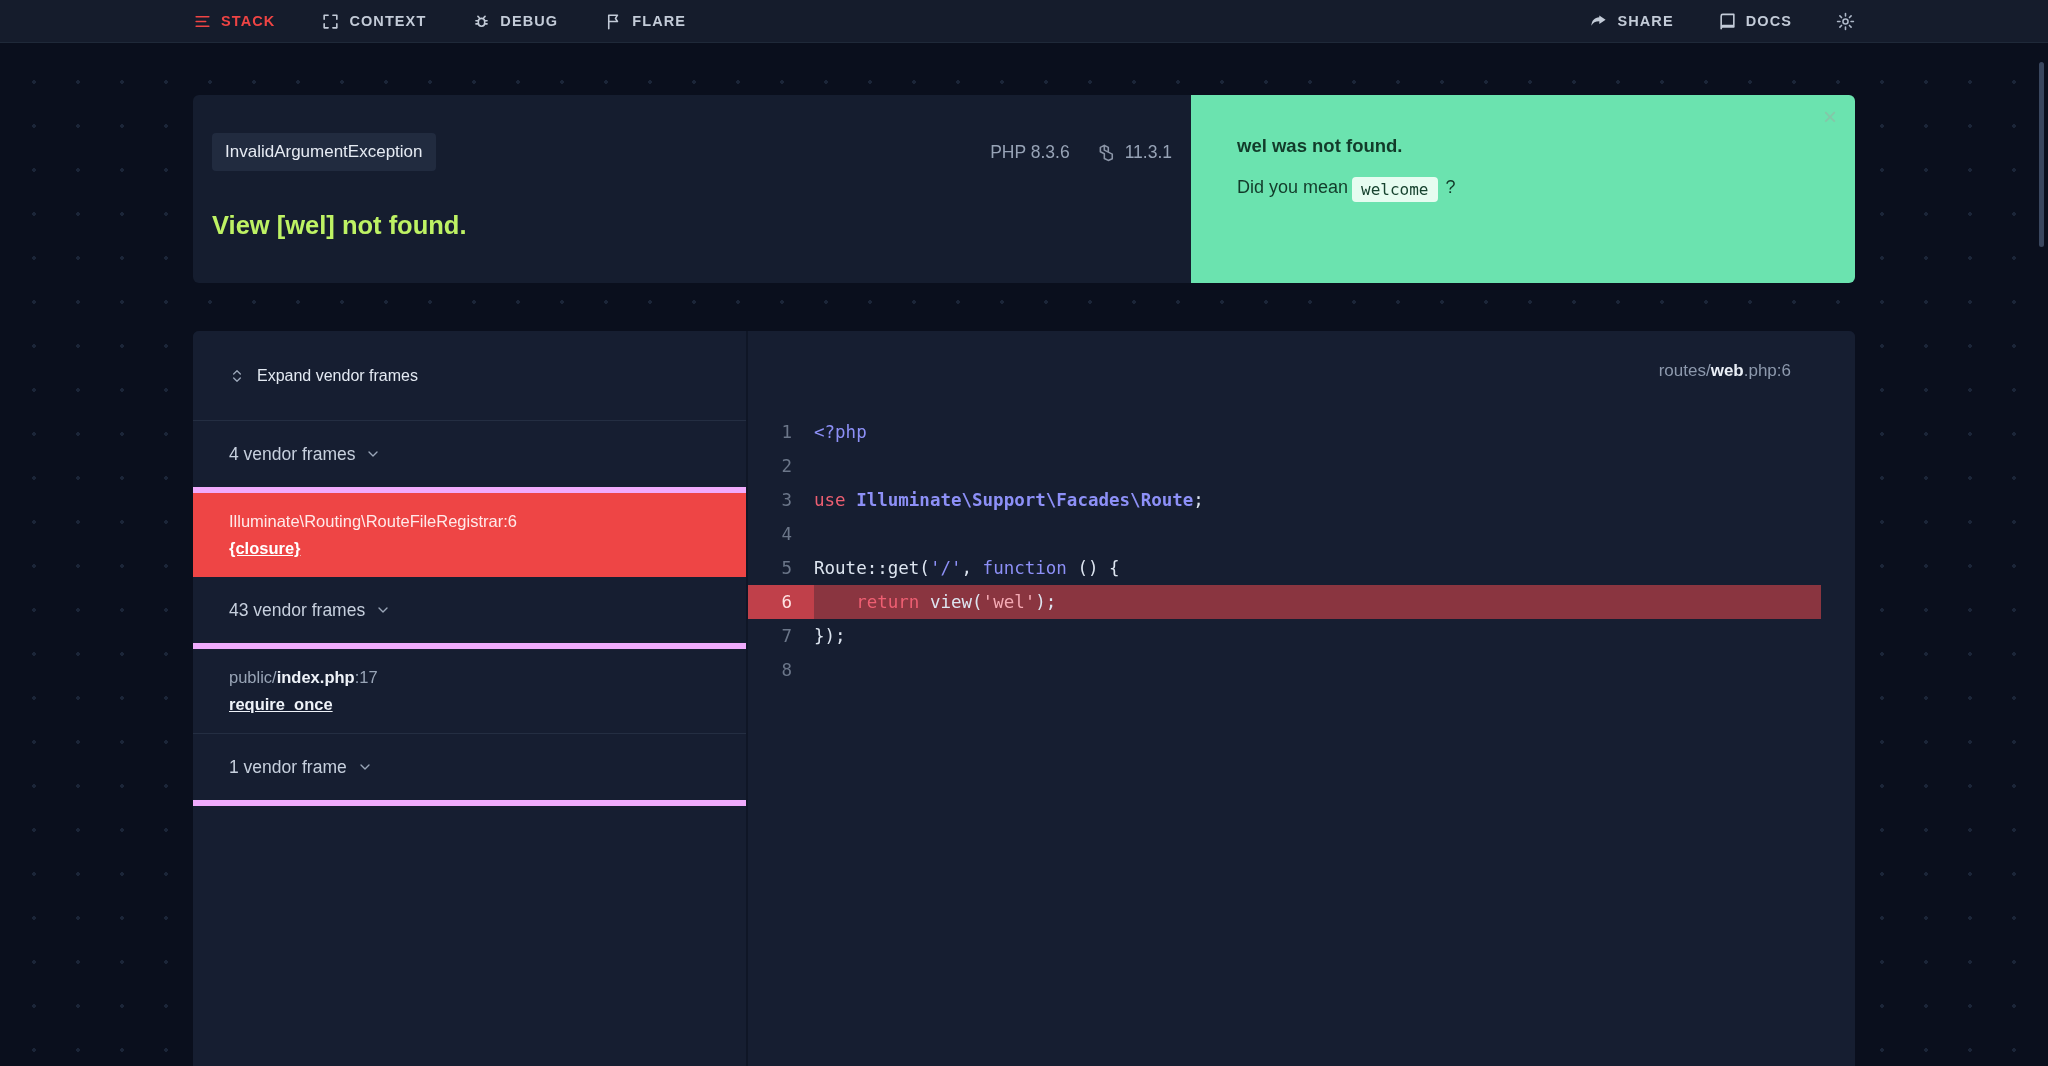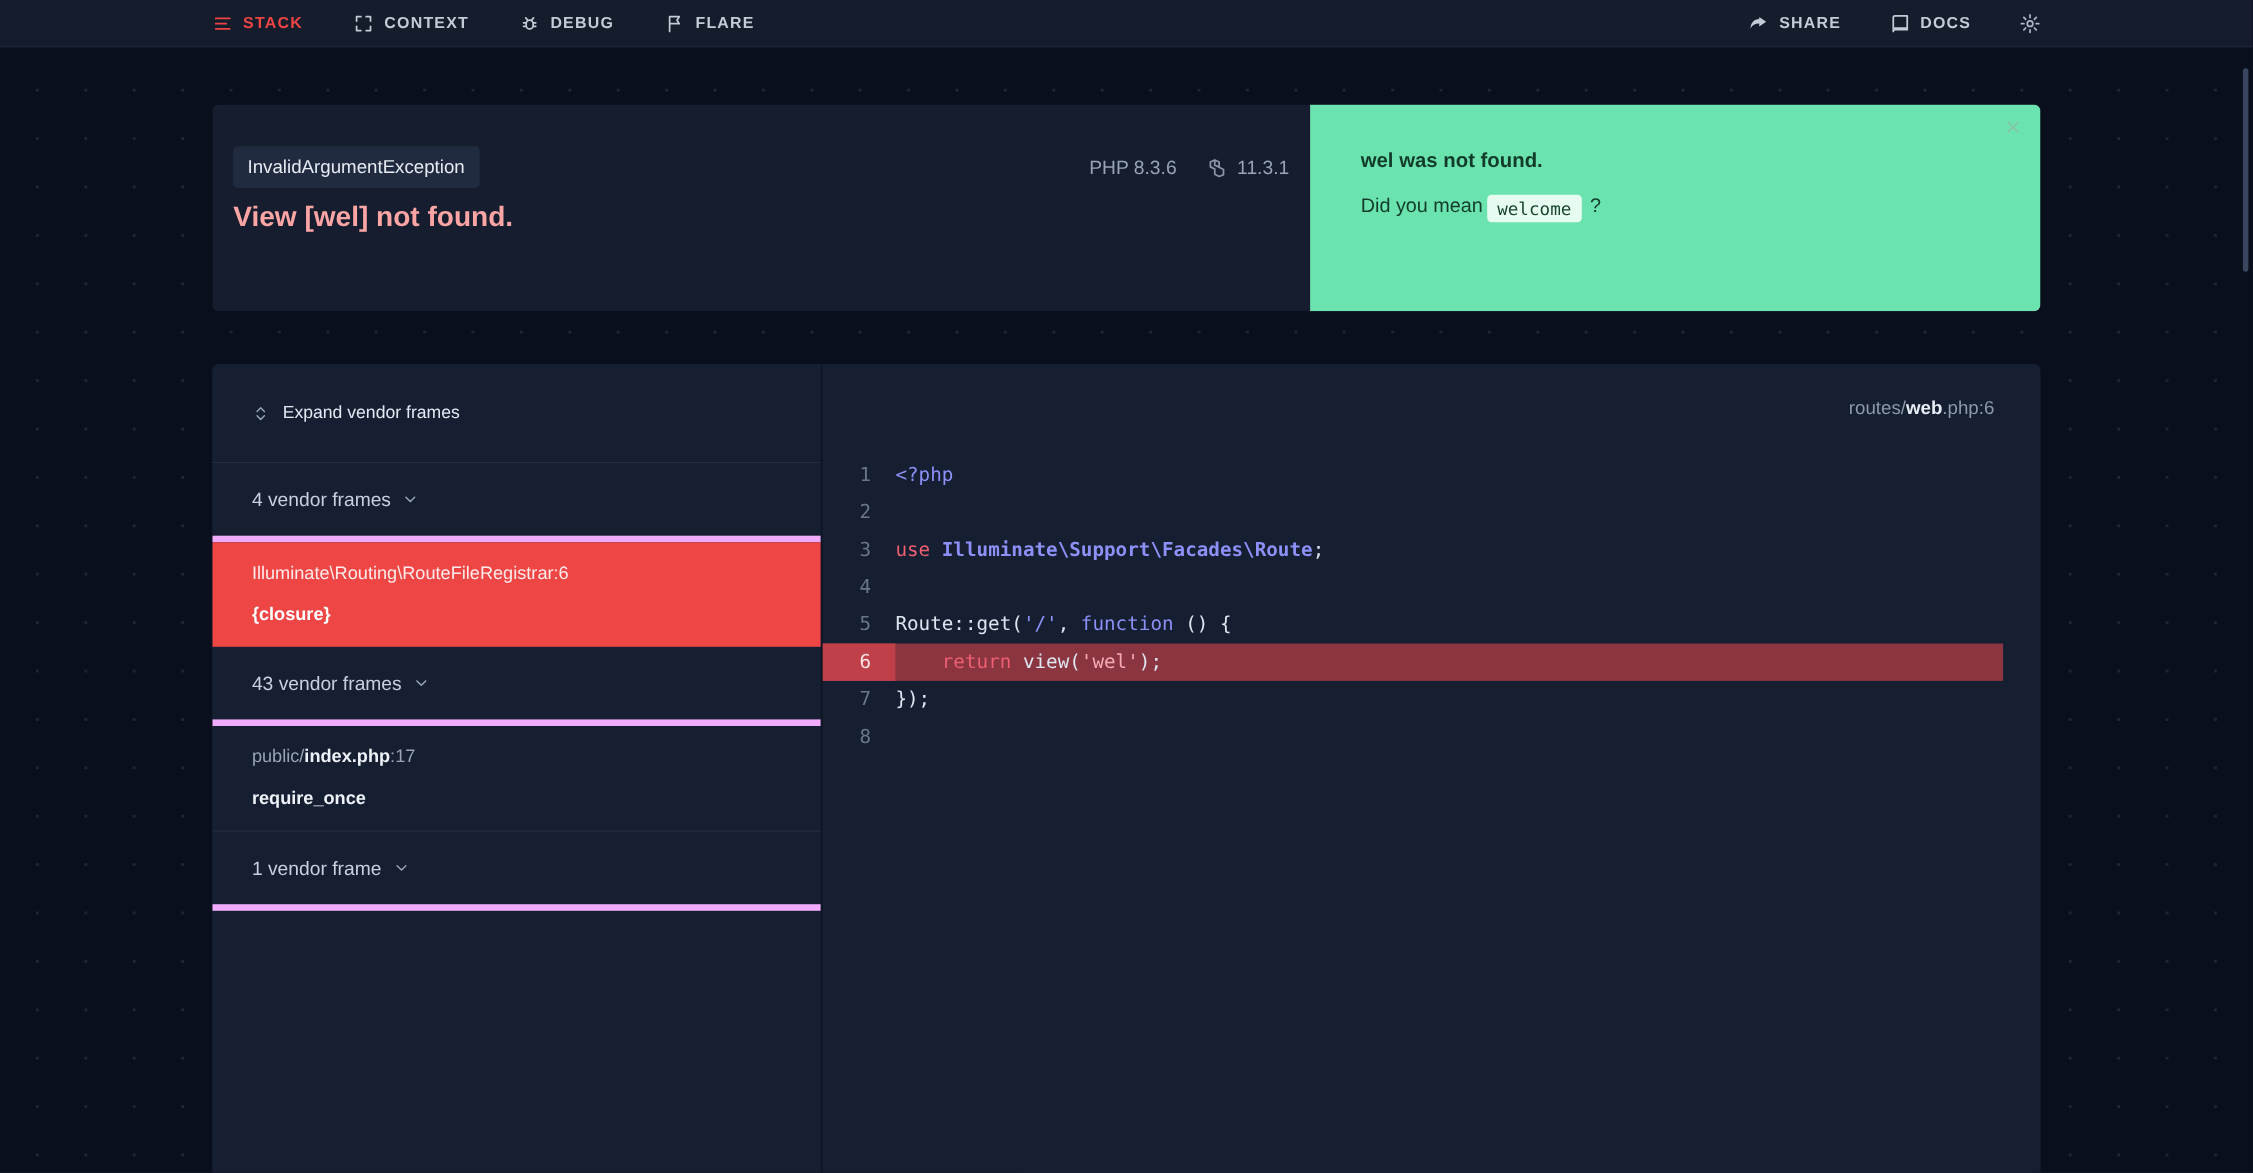--- a/index.html
+++ b/index.html
@@ -36,21 +36,21 @@
   .hero { margin-top:52px; }
   .header-card { display:flex; height:188px; border-radius:6px; overflow:hidden; }
   .error-pane { flex:1; background:#151d2f; padding:38px 19px; }
   .error-top { display:flex; justify-content:space-between; align-items:center; }
   .chip {
     display:inline-block; background:#212b3f; color:#e6ebf3;
     padding:9px 13px; border-radius:4px; font-size:17px;
   }
   .meta { display:flex; align-items:center; gap:28px; color:#97a3b6; font-size:17.5px; }
   .meta-item { display:inline-flex; align-items:center; gap:8px; }
-  .error-title { margin-top:12px; font-size:25.5px; font-weight:700; color:#fca5a5; }
+  .error-title { margin-top:40px; font-size:25.5px; font-weight:700; color:#bef264; }
 
   .solution-pane { width:664px; background:#6be3af; padding:40px 46px; position:relative; color:#123b2a; }
   .solution-title { font-size:18.5px; font-weight:700; }
   .solution-body { margin-top:20px; font-size:18px; display:flex; flex-wrap:wrap; }
   .suggestion {
     font-family:"DejaVu Sans Mono", monospace; font-size:16px;
     background:#e6fcf0; color:#17432f; padding:3px 9px; border-radius:4px; margin:0 8px 0 4px;
   }
   .close-btn {
     position:absolute; top:10px; right:18px; background:none; border:none;
@@ -66,29 +66,29 @@
     border-bottom:1px solid #242e42; color:#e3e9f2; font-size:16px; cursor:pointer;
   }
   .group-row {
     height:72px; display:flex; align-items:center; gap:10px; padding:0 36px;
     border-bottom:6px solid #f0abfc; color:#c7d0de; font-size:17.5px; cursor:pointer;
   }
   .frame-row { padding:19px 36px; border-bottom:1px solid #242e42; cursor:pointer; }
   .frame-row .loc { font-size:16.5px; color:#e8edf5; white-space:pre; }
   .frame-row .loc .dim { color:#98a4b6; }
   .frame-row .loc .file { font-weight:700; color:#eef2f8; }
-  .frame-row .method { font-size:16.5px; font-weight:700; margin-top:19px; color:#eef2f8; }
+  .frame-row .method { font-size:16.5px; font-weight:700; margin-top:8px; color:#eef2f8;text-decoration:underline; }
   .frame-row.active { background:#ee4545; border-bottom:none; }
   .frame-row.active .loc { color:#ffeaea; }
   .frame-row.active .method { color:#ffffff; }
   .chev { width:16px; height:16px; stroke:#9aa6b8; fill:none; stroke-width:2; stroke-linecap:round; stroke-linejoin:round; }
 
   
   .code-pane { flex:1; position:relative; background:#161e31; }
-  .breadcrumb { position:absolute; top:30px; right:42px; font-size:17px; color:#8d99ad; white-space:pre; }
+  .breadcrumb { position:absolute; top:30px; right:64px; font-size:17px; color:#8d99ad; white-space:pre; }
   .breadcrumb .file { font-weight:700; color:#e8edf5; }
   .code { margin-top:84px; padding-right:34px; font-family:"DejaVu Sans Mono", monospace; font-size:17.5px; }
   .line { display:flex; height:34px; line-height:34px; }
   .gutter { flex:none; width:66px; padding-right:22px; text-align:right; color:#6b7689; }
   .code-text { white-space:pre; color:#dde5f0; }
   .line.hl { background:#8a3540; }
   .line.hl .gutter { background:#c0404a; color:#ffe3e3; }
   .tok-plain { color:#dde5f0; }
   .tok-tag { color:#8d90f7; }
   .tok-kw { color:#ee5f72; }

